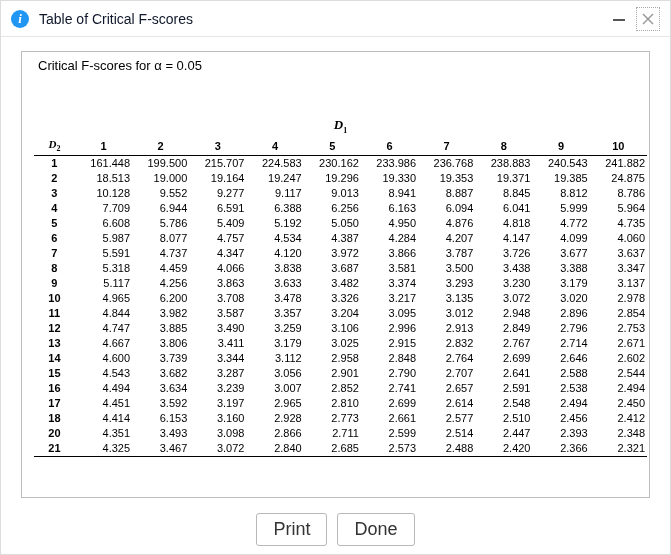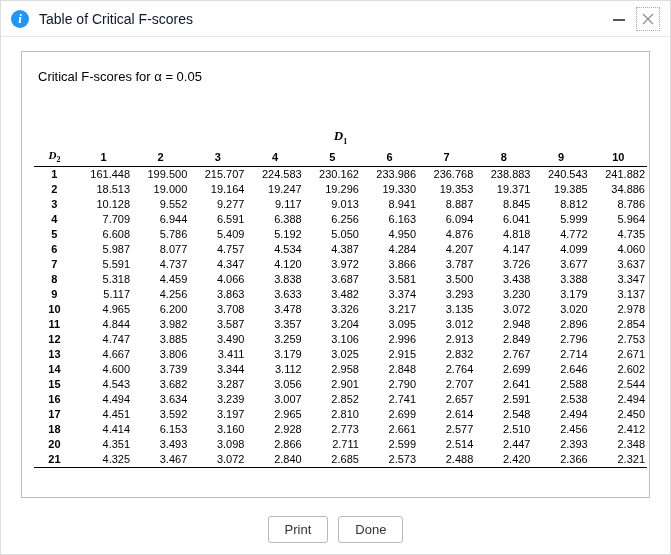--- a/index.html
+++ b/index.html
@@ -80,21 +80,21 @@
     top: 36px;
     left: 0; right: 0; bottom: 50px;
     padding: 14px 20px 6px 20px;
     box-sizing: border-box;
     overflow: hidden;
   }
   .panel {
     border: 1px solid #bdbdbd;
     height: 100%;
     box-sizing: border-box;
-    padding: 15px 2px 2px 12px;
+    padding: 4px 2px 2px 12px;
     overflow: hidden;
     position: relative;
   }
   .panel-title {
     font-size: 13px;
     margin: 2px 0 10px 4px;
   }
   .d1-label {
     text-align: center;
     font-style: italic;
@@ -146,21 +146,21 @@
     display: flex;
     align-items: center;
     justify-content: center;
     gap: 10px;
   }
   .btn {
     border: 1px solid #b8b8b8;
     background: #fff;
     border-radius: 3px;
     padding: 5px 16px;
-    font-size: 13px;
+    font-size: 18px;
     cursor: pointer;
     color: #333;
   }
 </style>
 </head>
 <body>
 
 <div class="window">
 
   <div class="titlebar">
@@ -220,21 +220,21 @@
                 <td class="rowhdr">2</td>
                 <td>18.513</td>
                 <td>19.000</td>
                 <td>19.164</td>
                 <td>19.247</td>
                 <td>19.296</td>
                 <td>19.330</td>
                 <td>19.353</td>
                 <td>19.371</td>
                 <td>19.385</td>
-                <td>34.886</td>
+                <td>24.875</td>
               </tr>
               <tr>
                 <td class="rowhdr">3</td>
                 <td>10.128</td>
                 <td>9.552</td>
                 <td>9.277</td>
                 <td>9.117</td>
                 <td>9.013</td>
                 <td>8.941</td>
                 <td>8.887</td>

